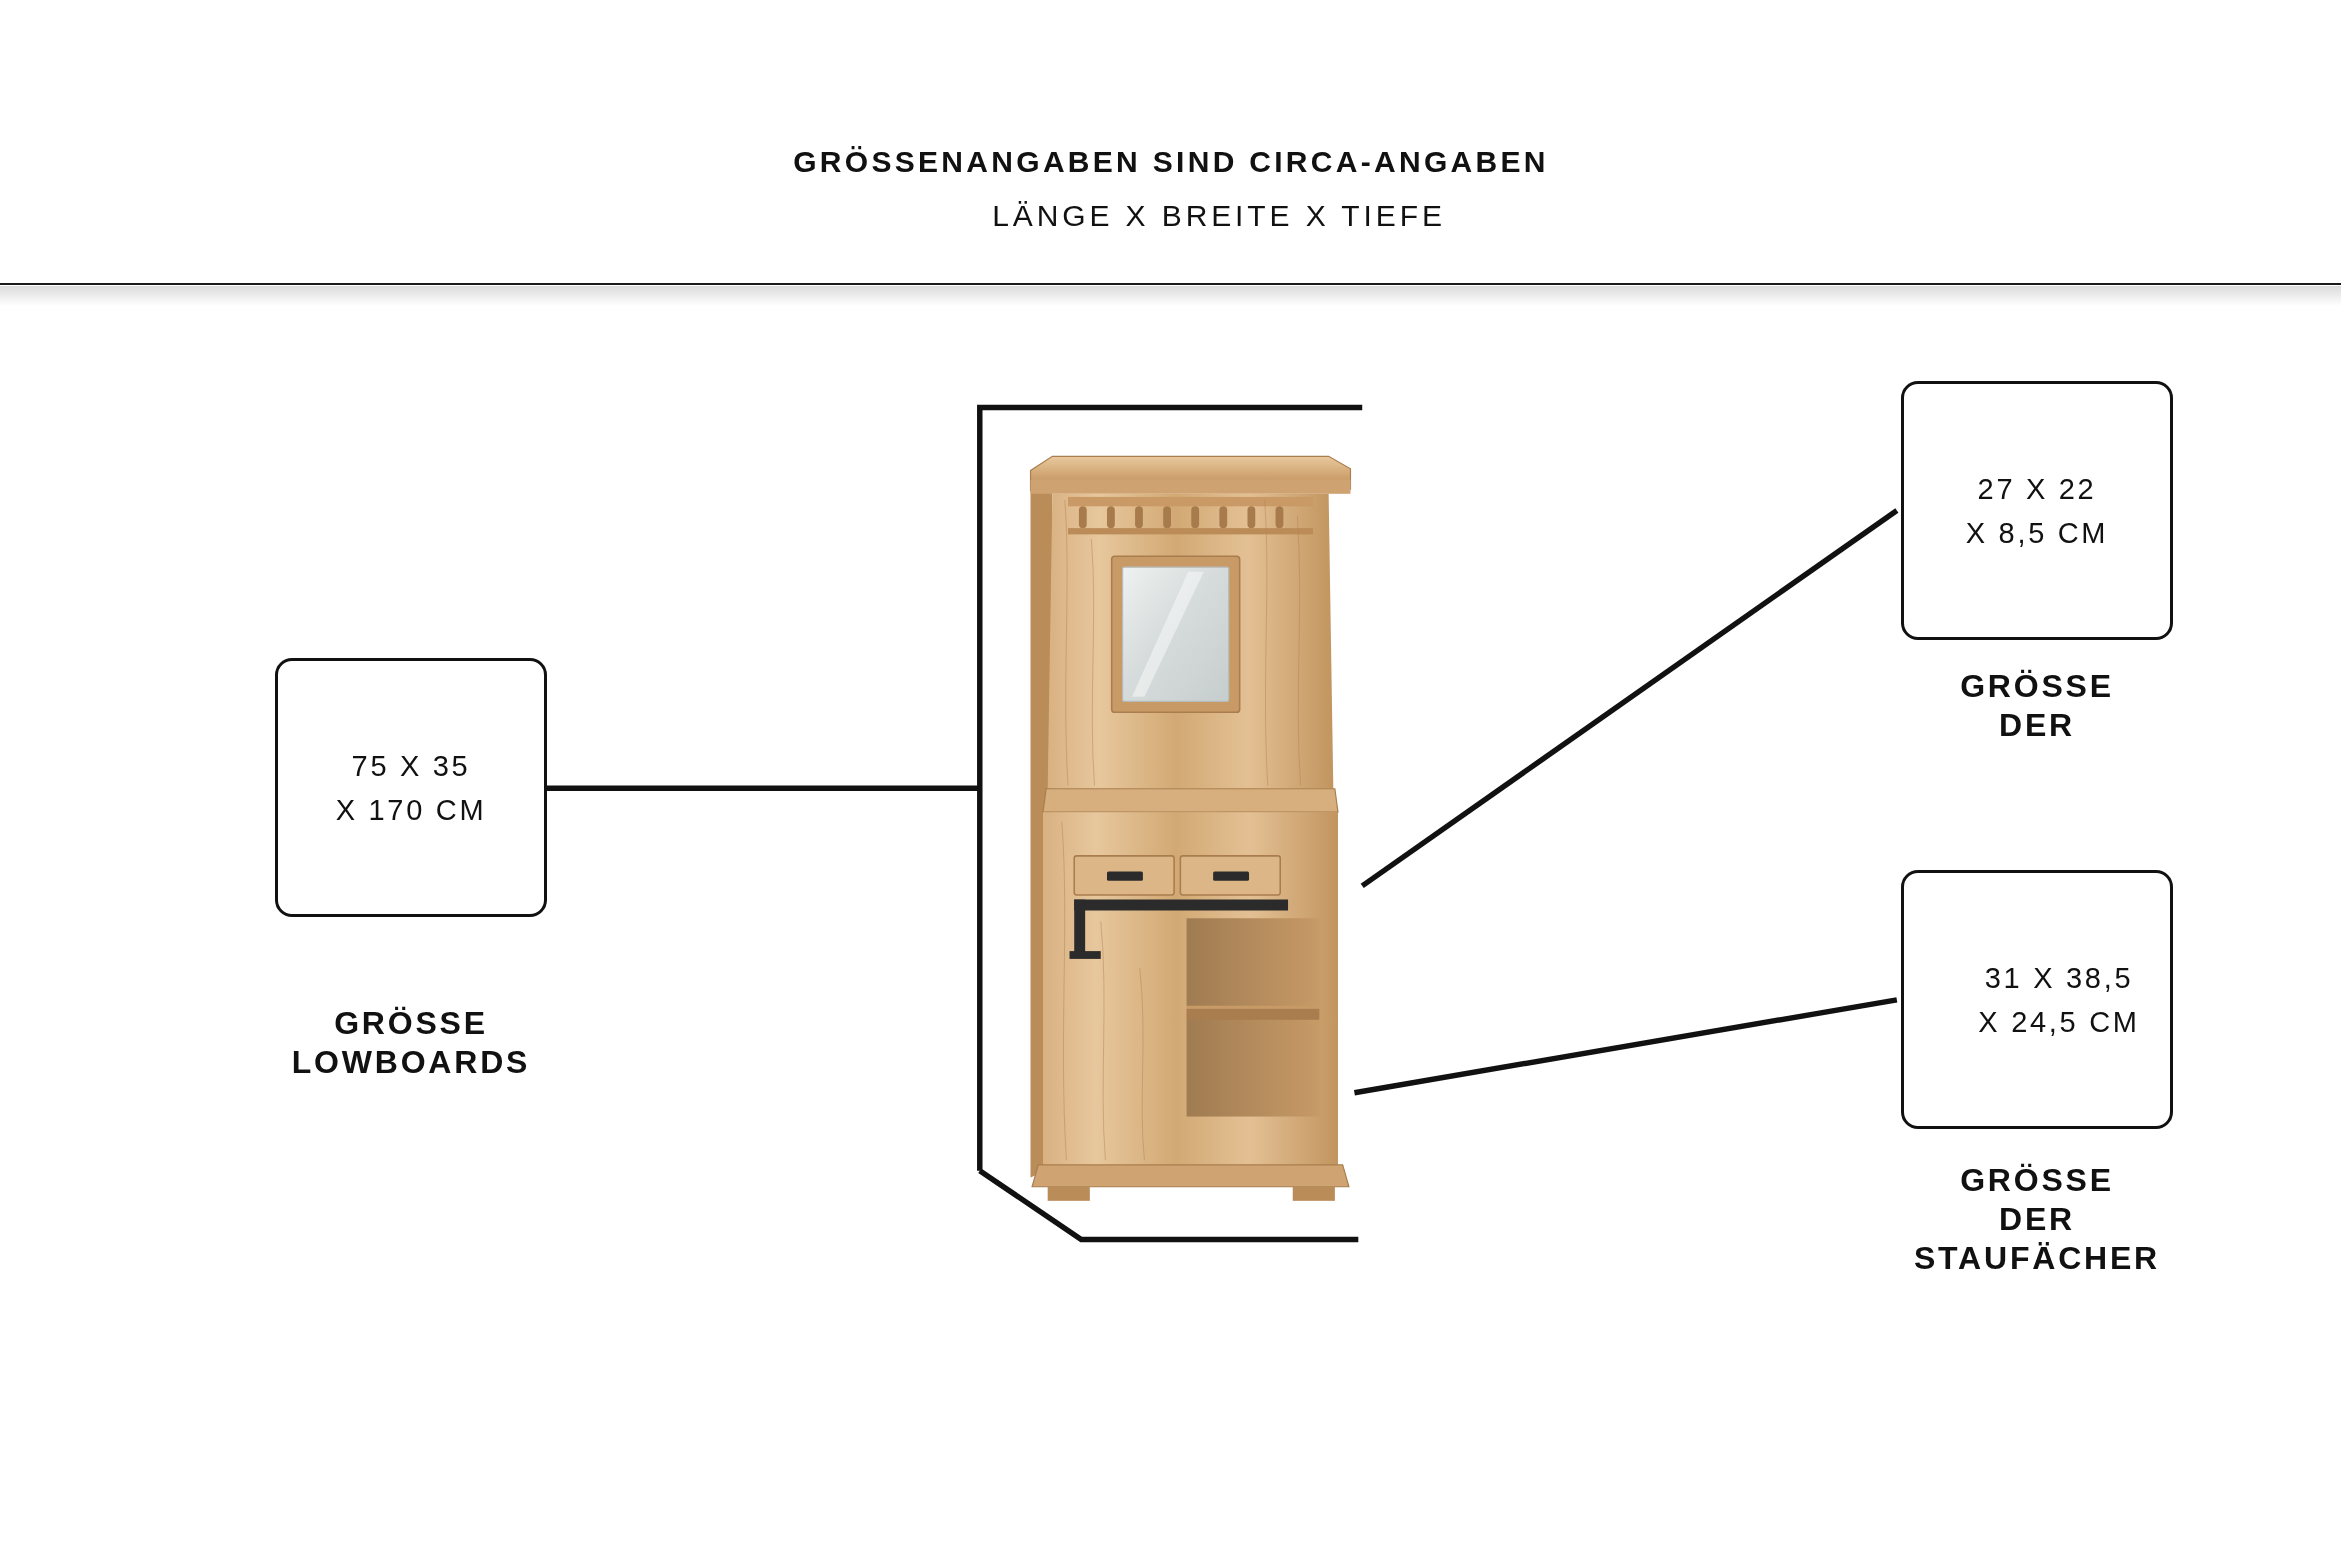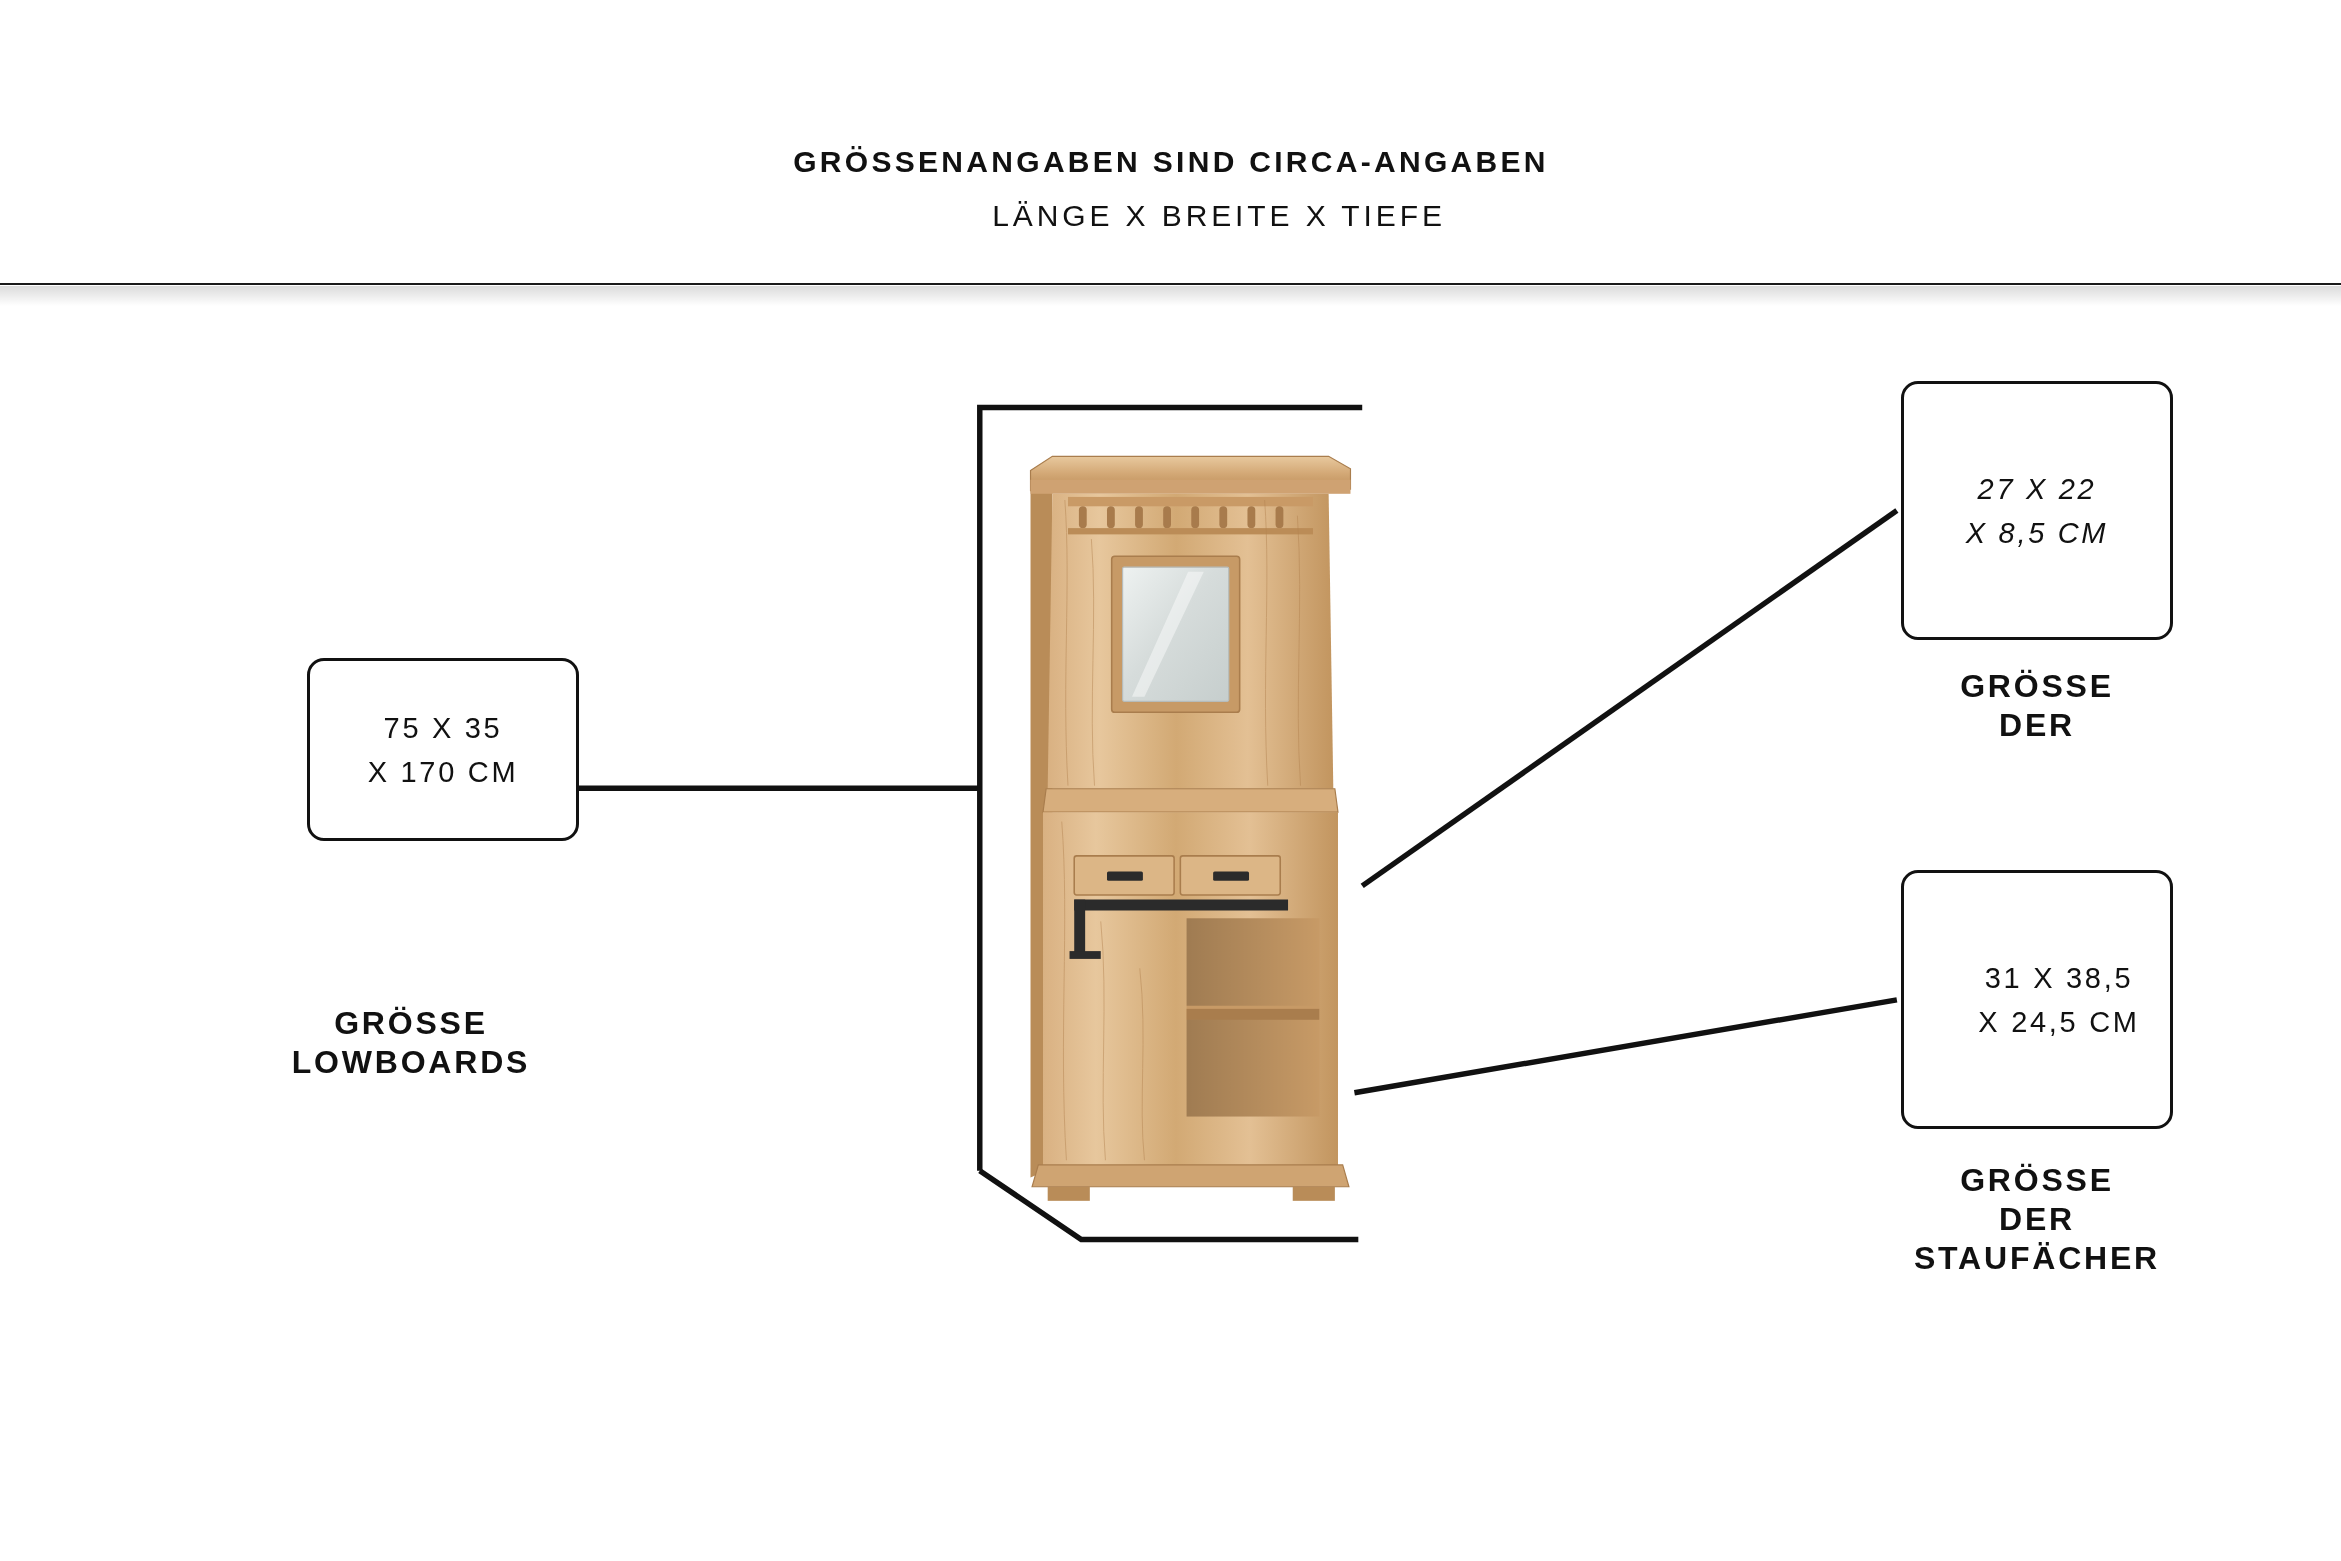--- a/index.html
+++ b/index.html
@@ -96,24 +96,24 @@
     text-align: center;
     font-size: 32px;
     font-weight: bold;
     letter-spacing: 2.8px;
     line-height: 39px;
     color: #111111;
     z-index: 5;
   }
 
   
-  #box-lowboard   { left: 275px;  top: 658px;  width: 272px; height: 183px; margin-left: 32px; }
+  #box-lowboard   { left: 275px;  top: 658px;  width: 272px; height: 259px; }
   #cap-lowboard   { left: 197px;  top: 1004px; width: 428px; }
 
-  #box-drawer     { left: 1901px; top: 381px;  width: 272px; height: 259px; font-style: italic; }
+  #box-drawer     { left: 1901px; top: 381px;  width: 272px; height: 259px; }
   #cap-drawer     { left: 1823px; top: 667px;  width: 428px; }
 
   #box-storage    { left: 1901px; top: 870px; width: 272px; height: 259px; padding-left: 44px; }
   #cap-storage    { left: 1823px; top: 1161px; width: 428px; }
 
   
   #connectors {
     position: absolute;
     left: 0;
     top: 0;

